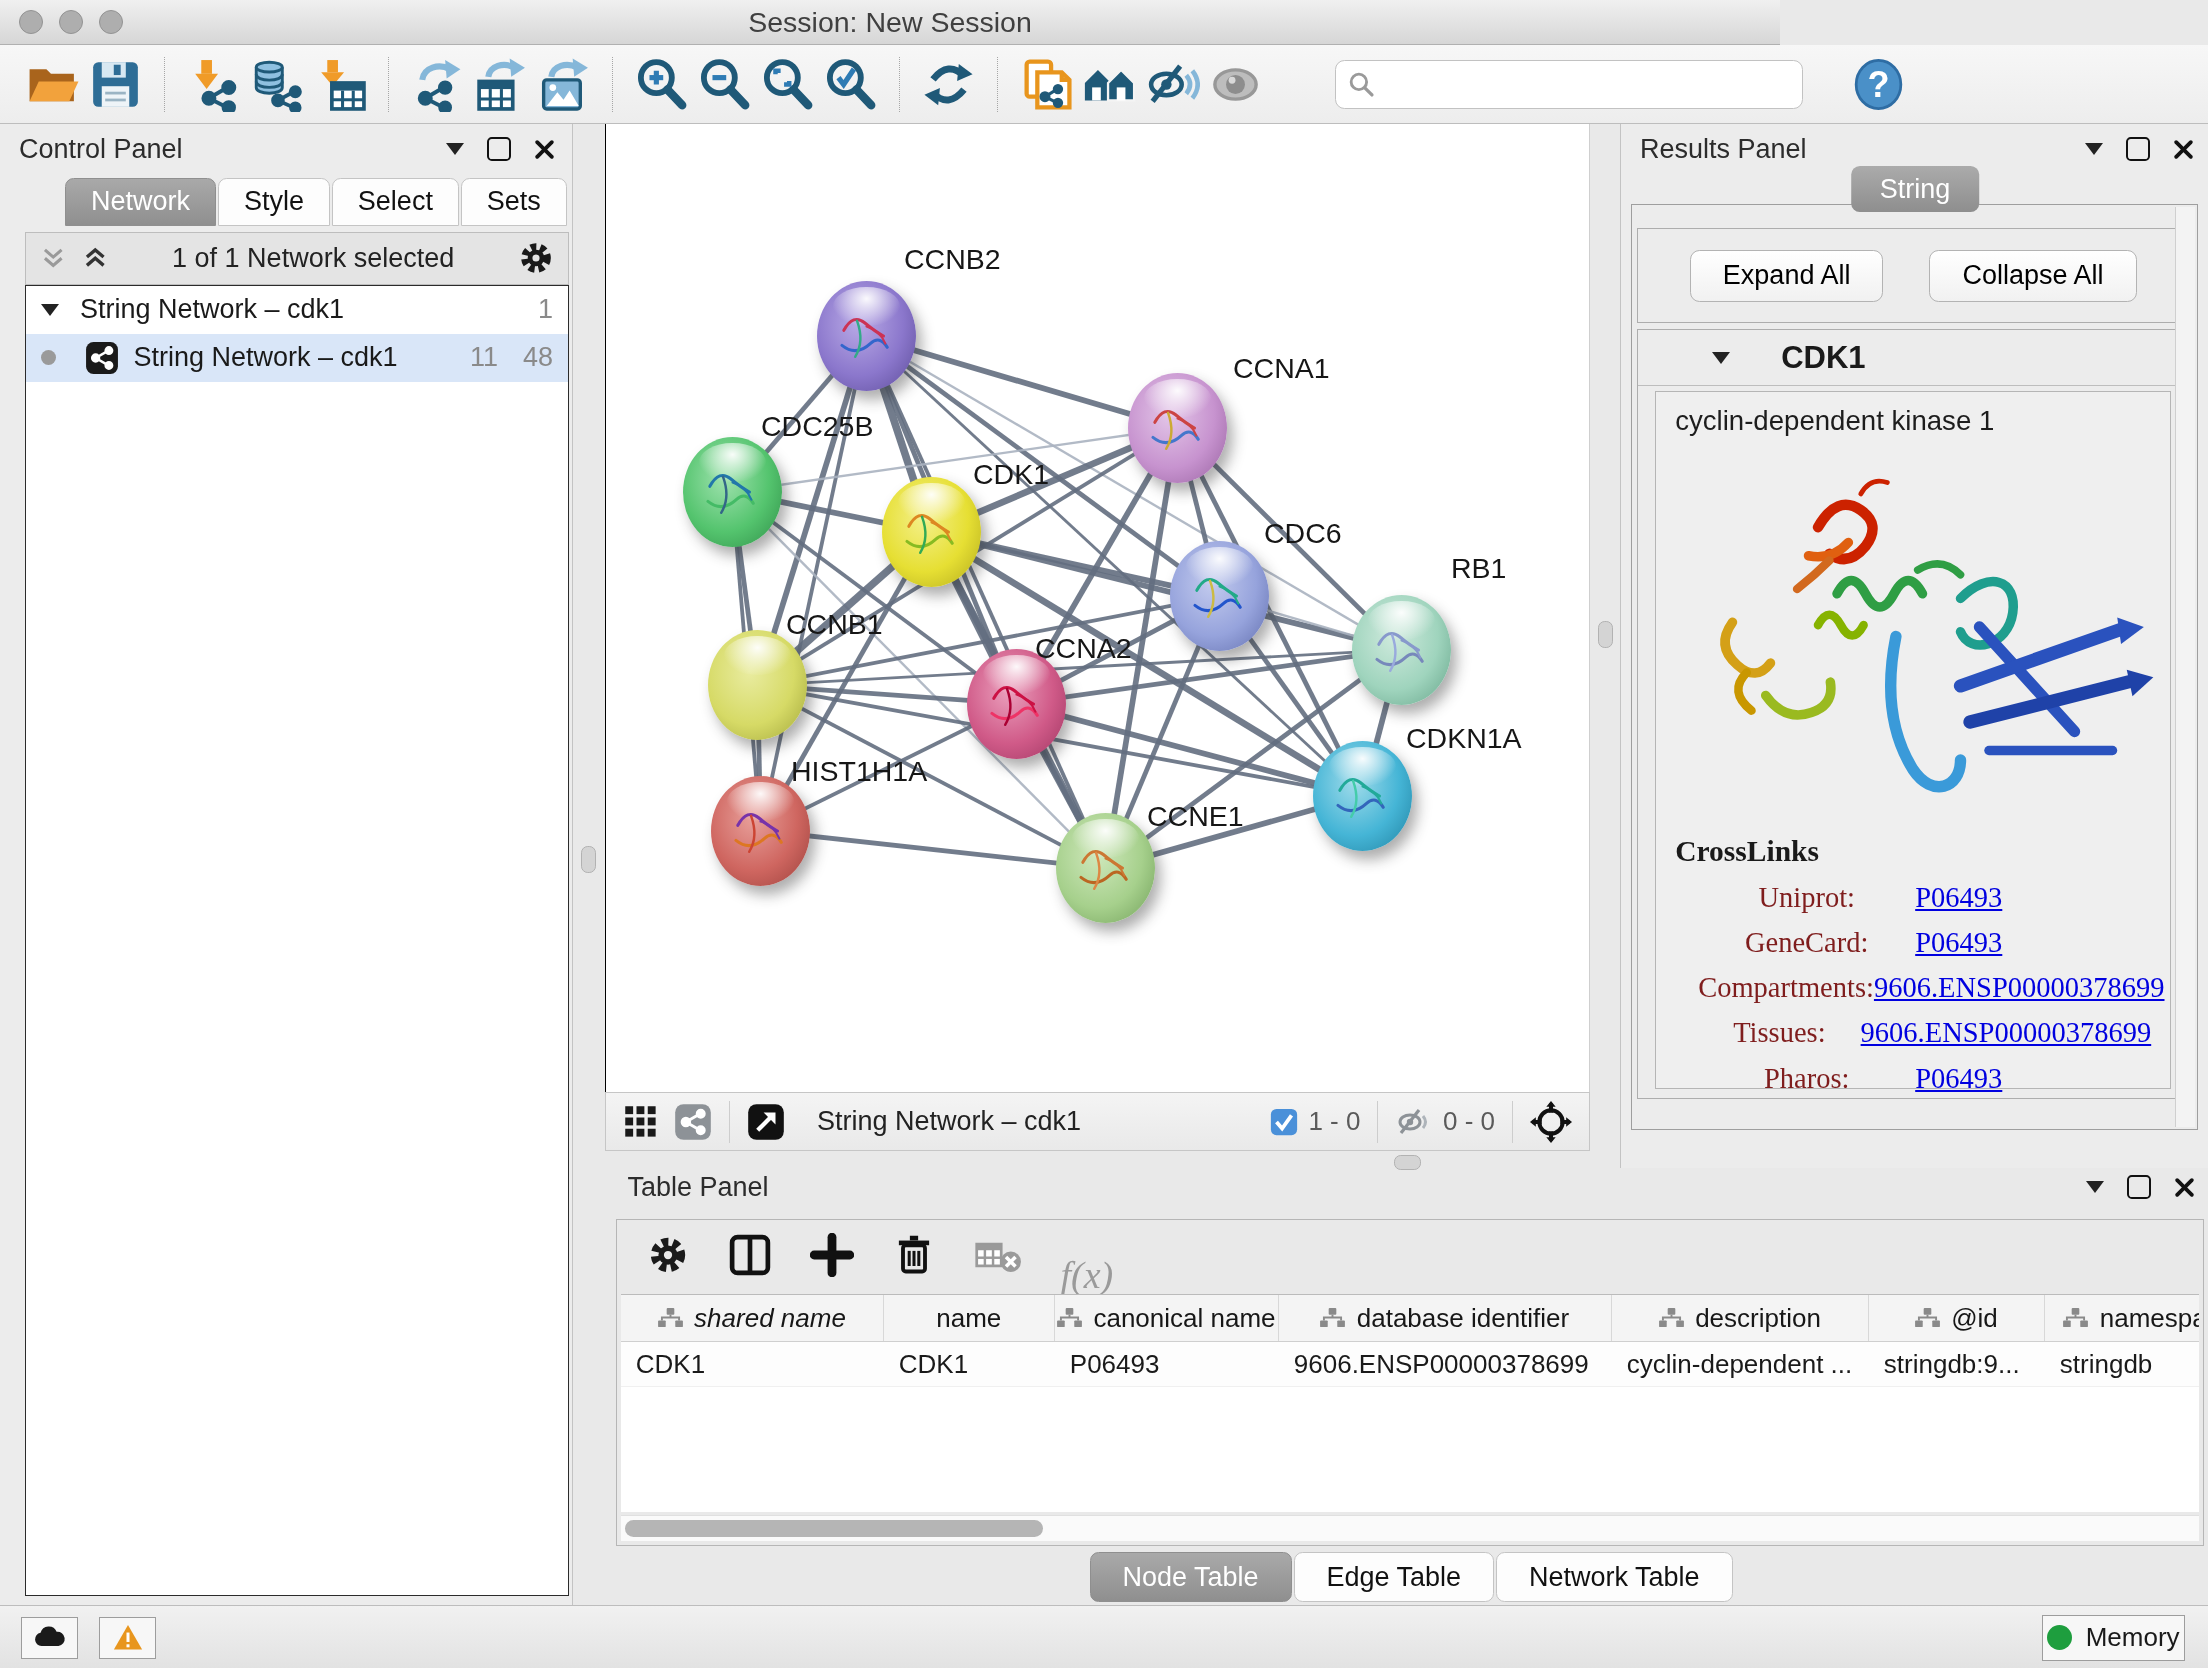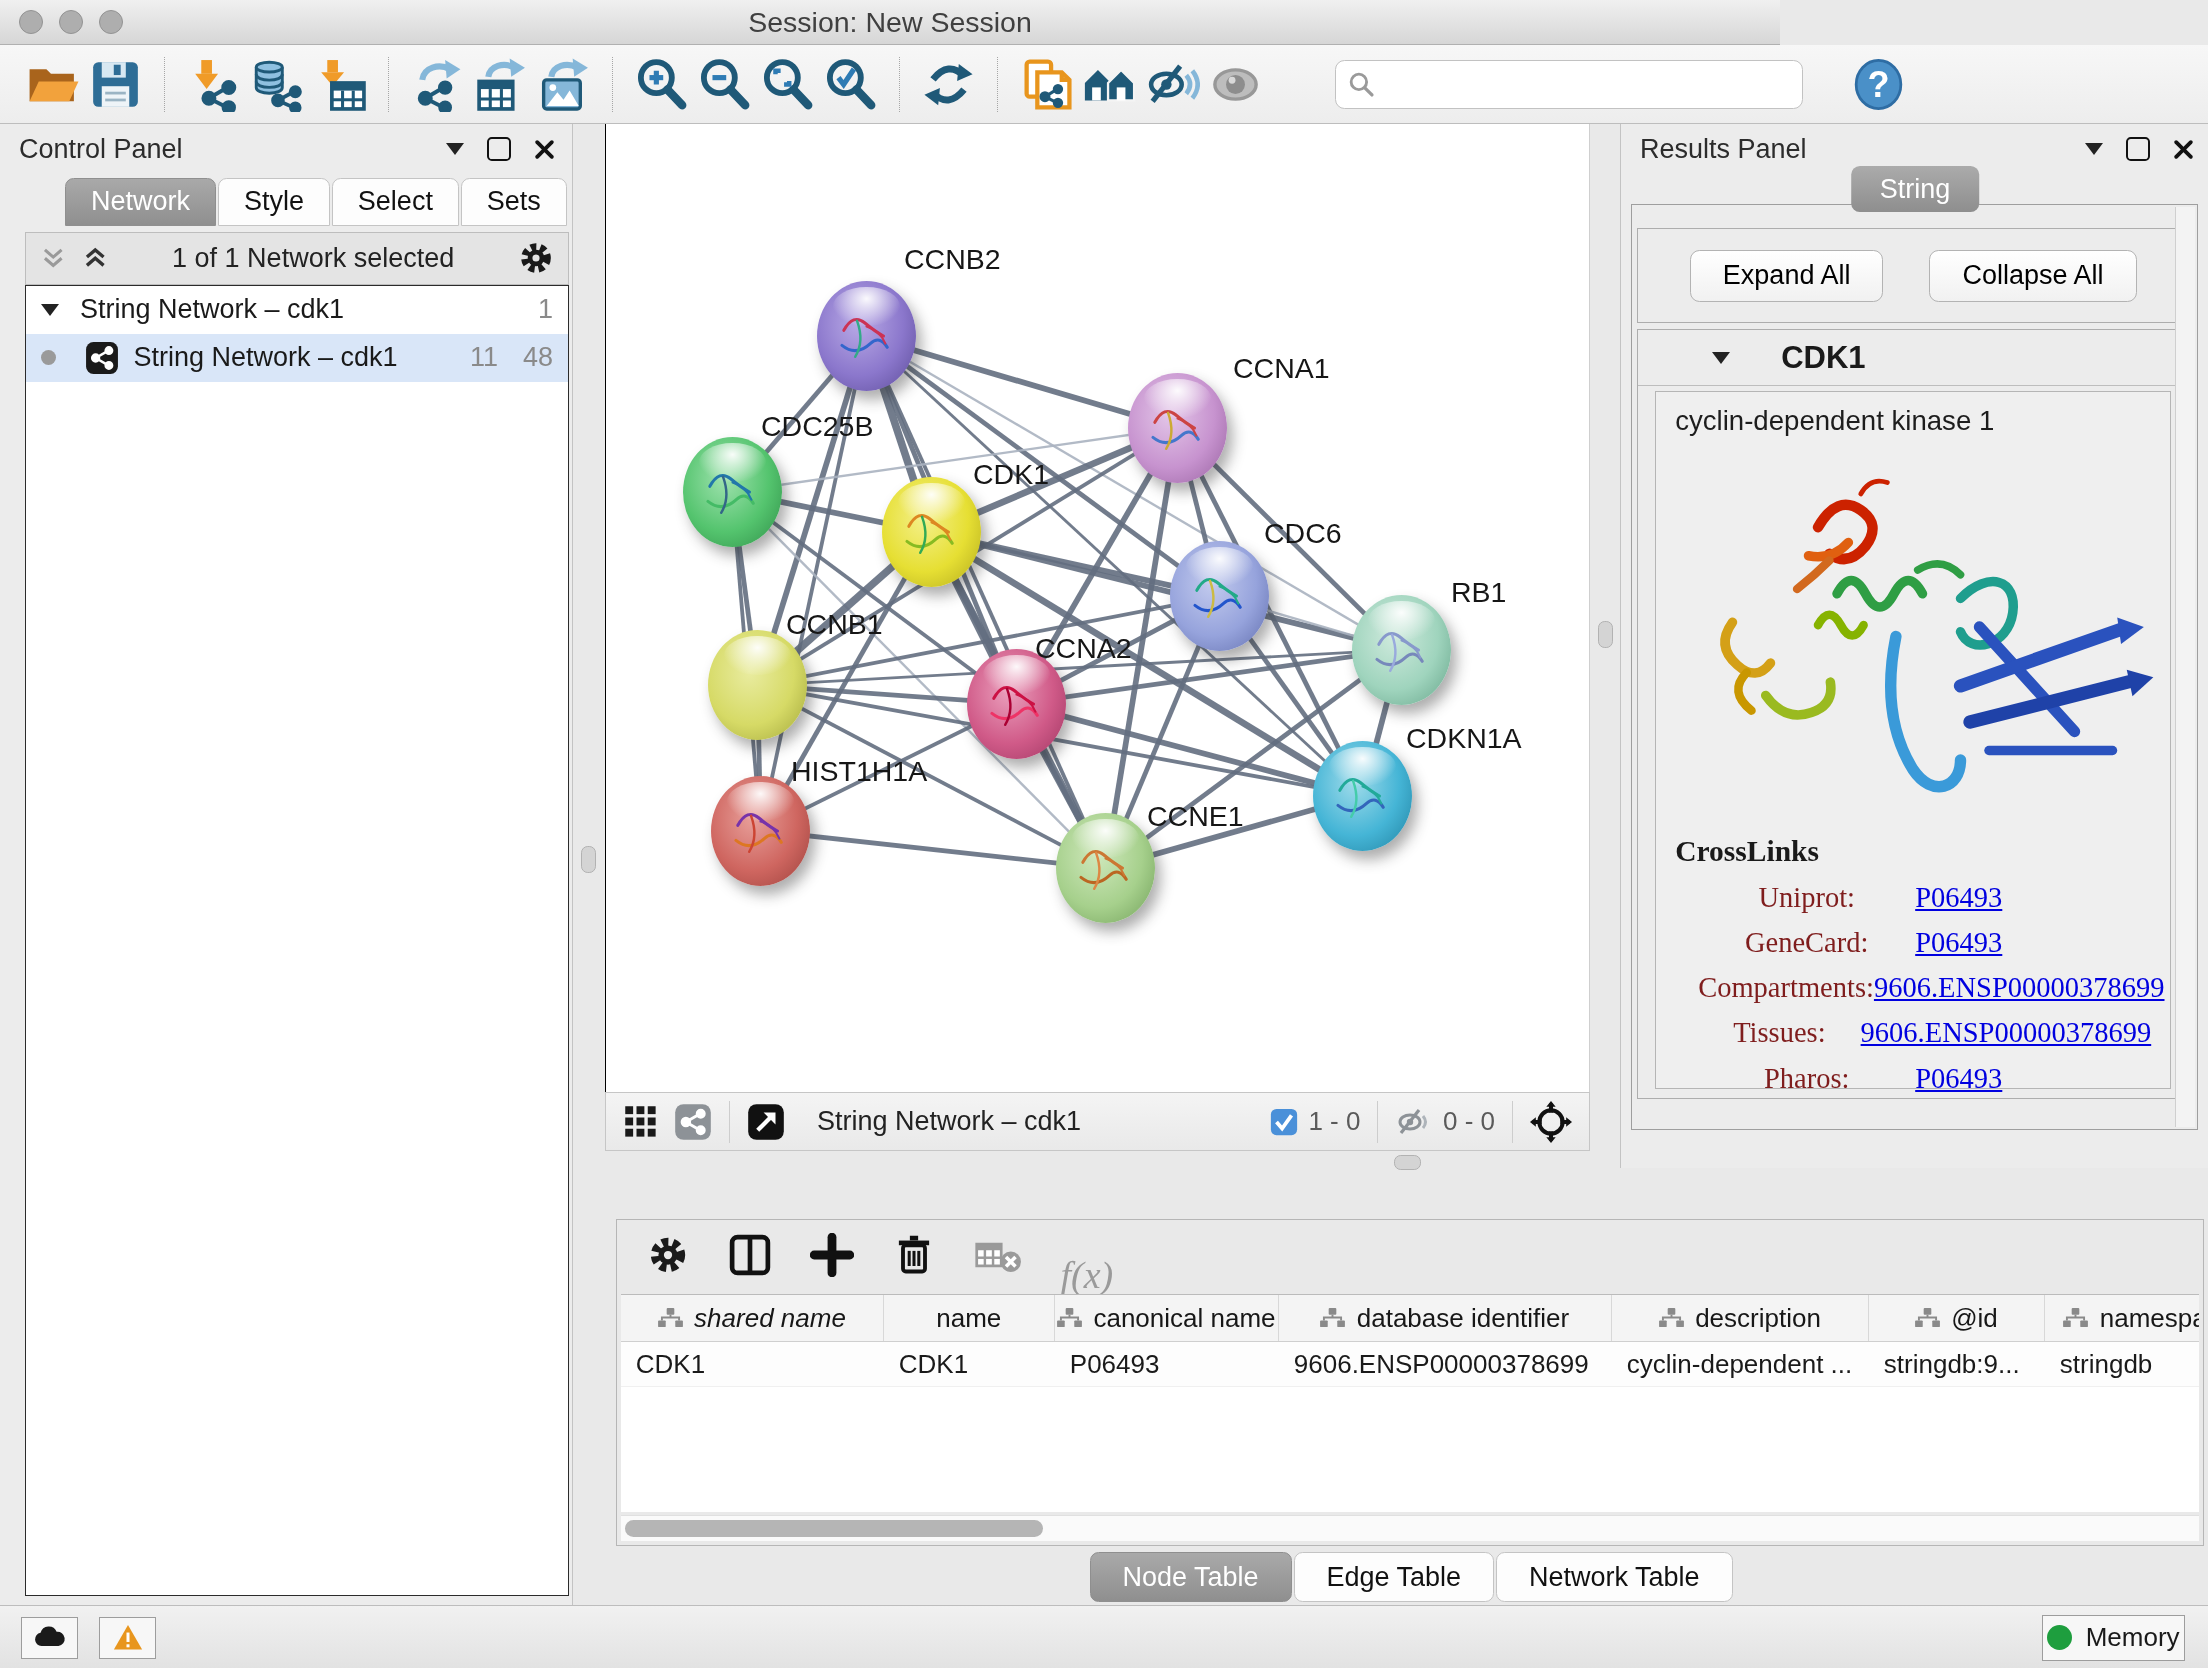--- a/index.html
+++ b/index.html
@@ -494,21 +494,21 @@
       </div>
       <div class="glabel" style="left: 658px; top: 393px;">CDC6</div>
       <div class="gnode" style="left: 746px; top: 471px; background: radial-gradient(at 42% 38%, rgb(207, 234, 221) 0%, rgb(159, 212, 189) 55%, rgb(99, 162, 135) 100%);">
         <svg width="65" height="68" viewBox="0 0 68 72">
           <path d="M10 30 q10 -18 22 -8 t 20 14" stroke="#8899cc" stroke-width="3.2" fill="none" stroke-linecap="round"></path>
           <path d="M8 46 q15 12 30 -2 q10 -9 18 4" stroke="#7788bb" stroke-width="3.2" fill="none" stroke-linecap="round"></path>
           <path d="M24 20 q8 22 -2 38" stroke="#99aadd" stroke-width="2.6" fill="none" stroke-linecap="round"></path>
           <path d="M34 26 q14 4 20 18" stroke="#8899cc" stroke-width="2.2" fill="none" stroke-linecap="round"></path>
         </svg>
       </div>
-      <div class="glabel" style="left: 845px; top: 452px;">RB1</div>
+      <div class="glabel" style="left: 845px; top: 428px;">RB1</div>
       <div class="gnode" style="left: 102px; top: 506px; background: radial-gradient(at 42% 38%, rgb(233, 236, 160) 0%, rgb(214, 218, 102) 55%, rgb(159, 164, 56) 100%);"></div>
       <div class="glabel" style="left: 180px; top: 484px;">CCNB1</div>
       <div class="gnode" style="left: 361px; top: 525px; background: radial-gradient(at 42% 38%, rgb(235, 160, 189) 0%, rgb(208, 90, 136) 55%, rgb(156, 53, 96) 100%);">
         <svg width="65" height="68" viewBox="0 0 68 72">
           <path d="M10 30 q10 -18 22 -8 t 20 14" stroke="#cc1144" stroke-width="3.2" fill="none" stroke-linecap="round"></path>
           <path d="M8 46 q15 12 30 -2 q10 -9 18 4" stroke="#ee3366" stroke-width="3.2" fill="none" stroke-linecap="round"></path>
           <path d="M24 20 q8 22 -2 38" stroke="#aa0033" stroke-width="2.6" fill="none" stroke-linecap="round"></path>
           <path d="M34 26 q14 4 20 18" stroke="#cc1144" stroke-width="2.2" fill="none" stroke-linecap="round"></path>
         </svg>
       </div>
@@ -675,20 +675,33 @@
                 <a href="#">P06493</a>
               </div>
           </div>
         </div>
       </div>
       <div class="rp-scroll"></div>
     </div>
   </div>
 
   <div class="table-panel">
+    <div class="tp-head">
+      <div class="panel-title">Table Panel</div>
+      <div class="pctl">
+        <div class="tri-down"></div>
+        <div class="float-sq"></div>
+        <div class="xicon">
+            <svg viewBox="0 0 20 20">
+              <line x1="3" y1="3" x2="17" y2="17" stroke="#111" stroke-width="3.6" stroke-linecap="round"></line>
+              <line x1="17" y1="3" x2="3" y2="17" stroke="#111" stroke-width="3.6" stroke-linecap="round"></line>
+            </svg>
+          </div>
+      </div>
+    </div>
     <div class="tp-box">
       <div class="tp-toolbar">
         <svg viewBox="0 0 32 32">
             <circle cx="16" cy="16" r="9" fill="none" stroke="#1a1a1a" stroke-width="7" stroke-dasharray="4.4 3.2"></circle>
             <circle cx="16" cy="16" r="7" fill="#1a1a1a"></circle>
             <circle cx="16" cy="16" r="3" fill="#e9e9e9"></circle>
           </svg>
         <svg viewBox="0 0 32 32">
             <rect x="3" y="3" width="26" height="26" rx="4" fill="none" stroke="#111" stroke-width="3.4"></rect>
             <line x1="16" y1="3" x2="16" y2="29" stroke="#111" stroke-width="3.4"></line>

